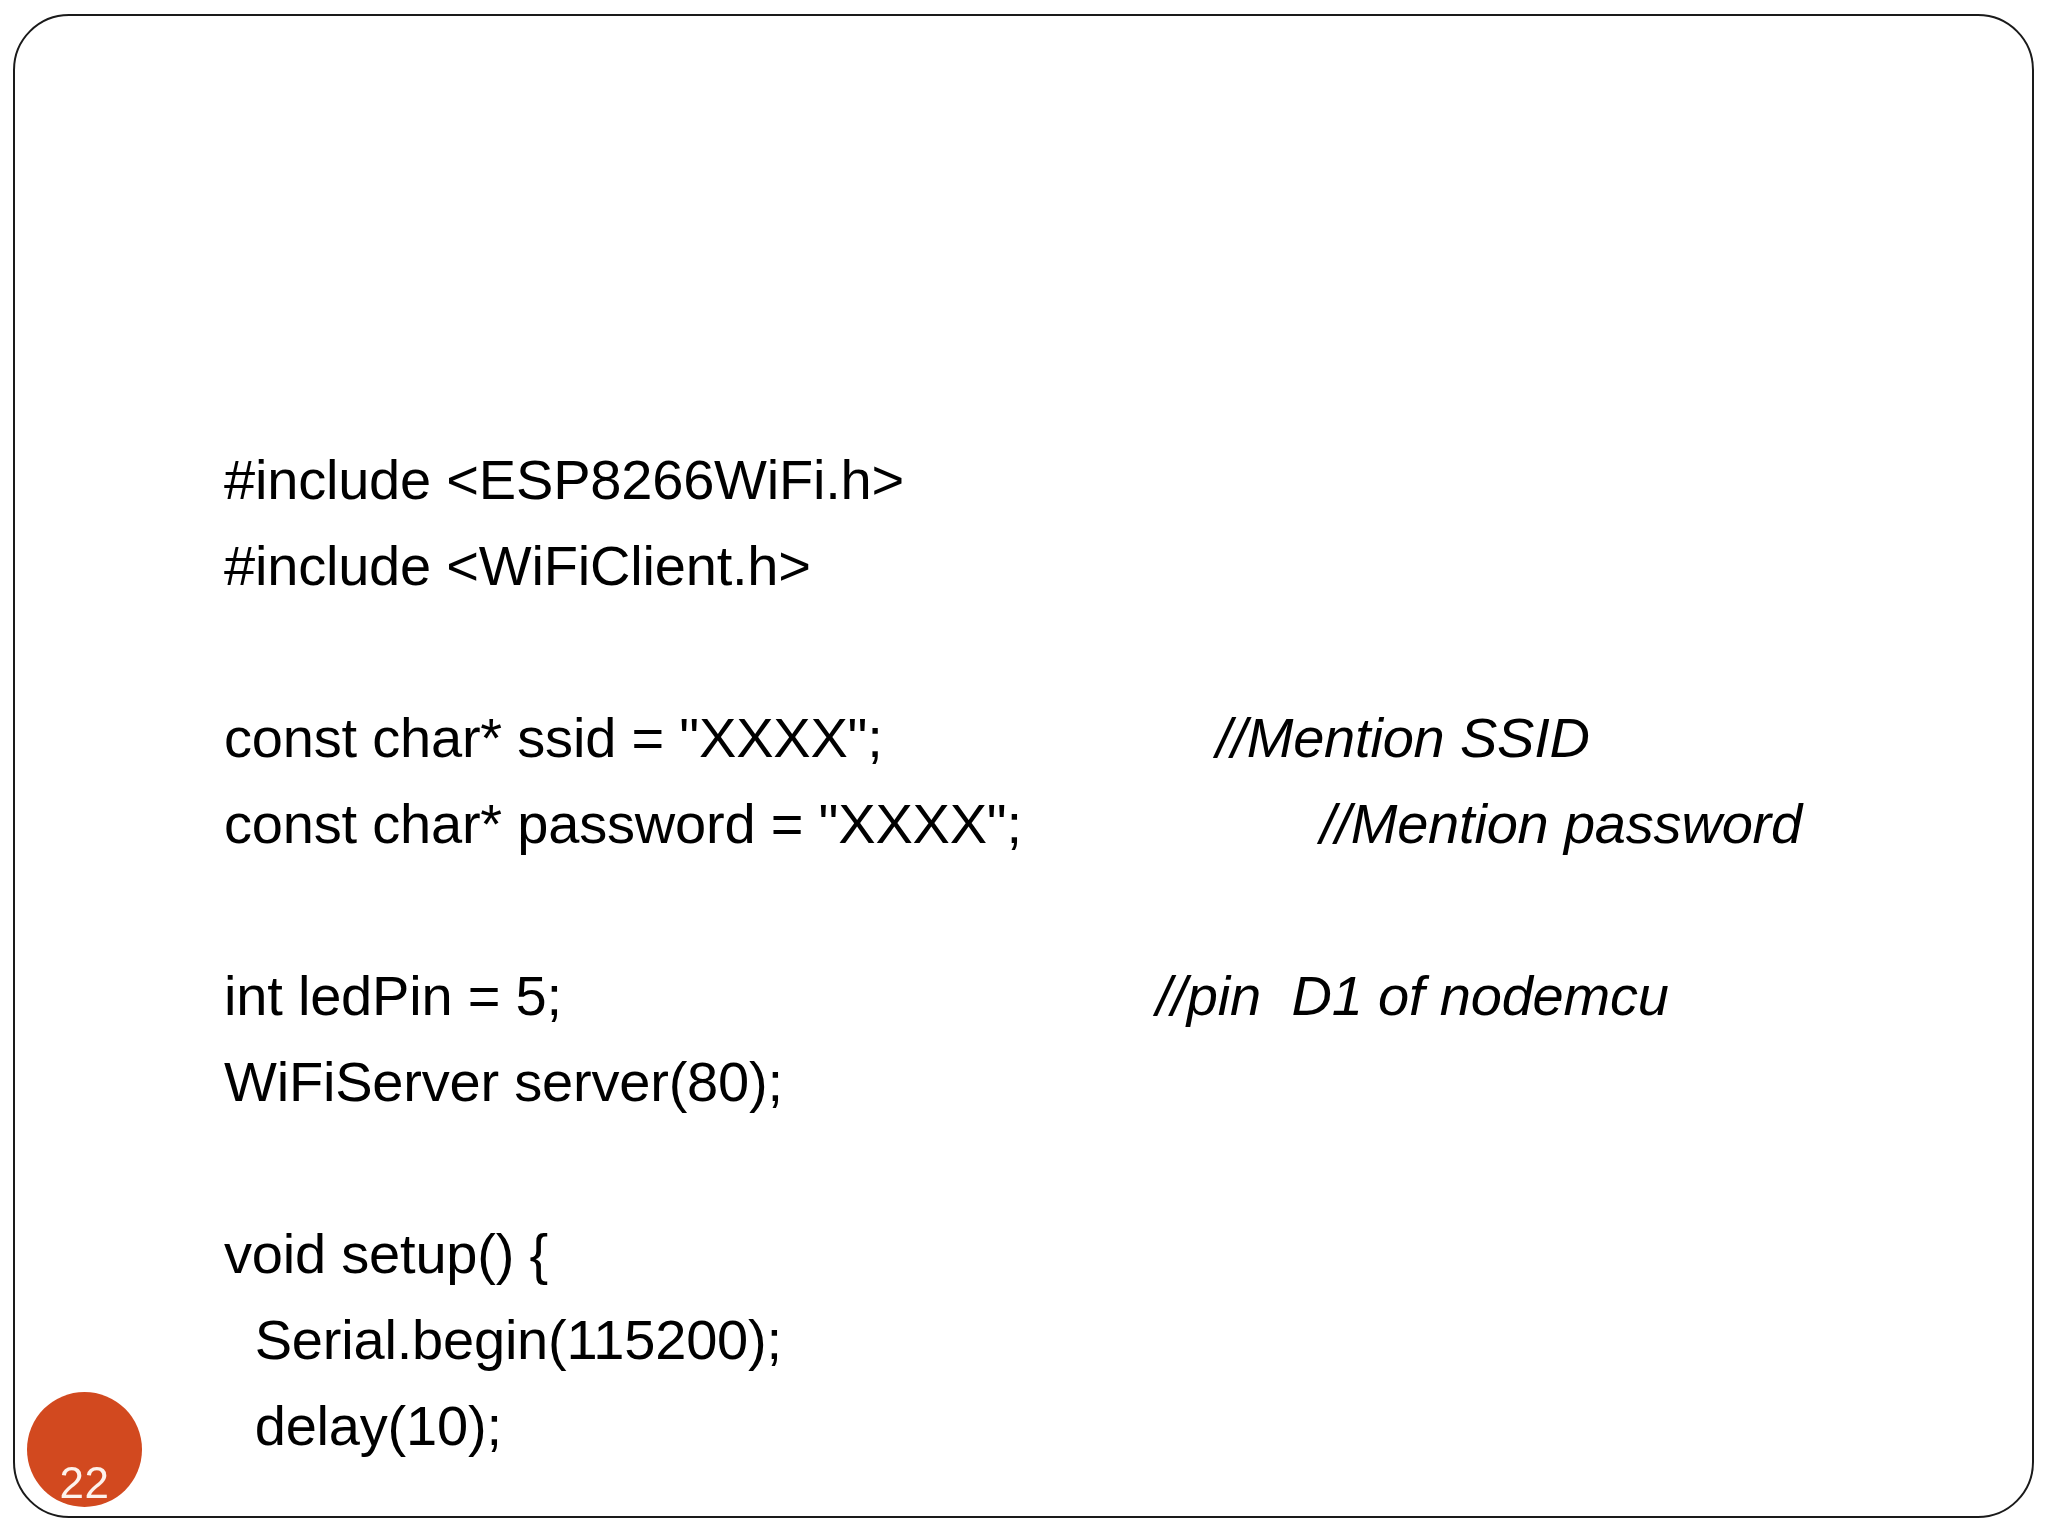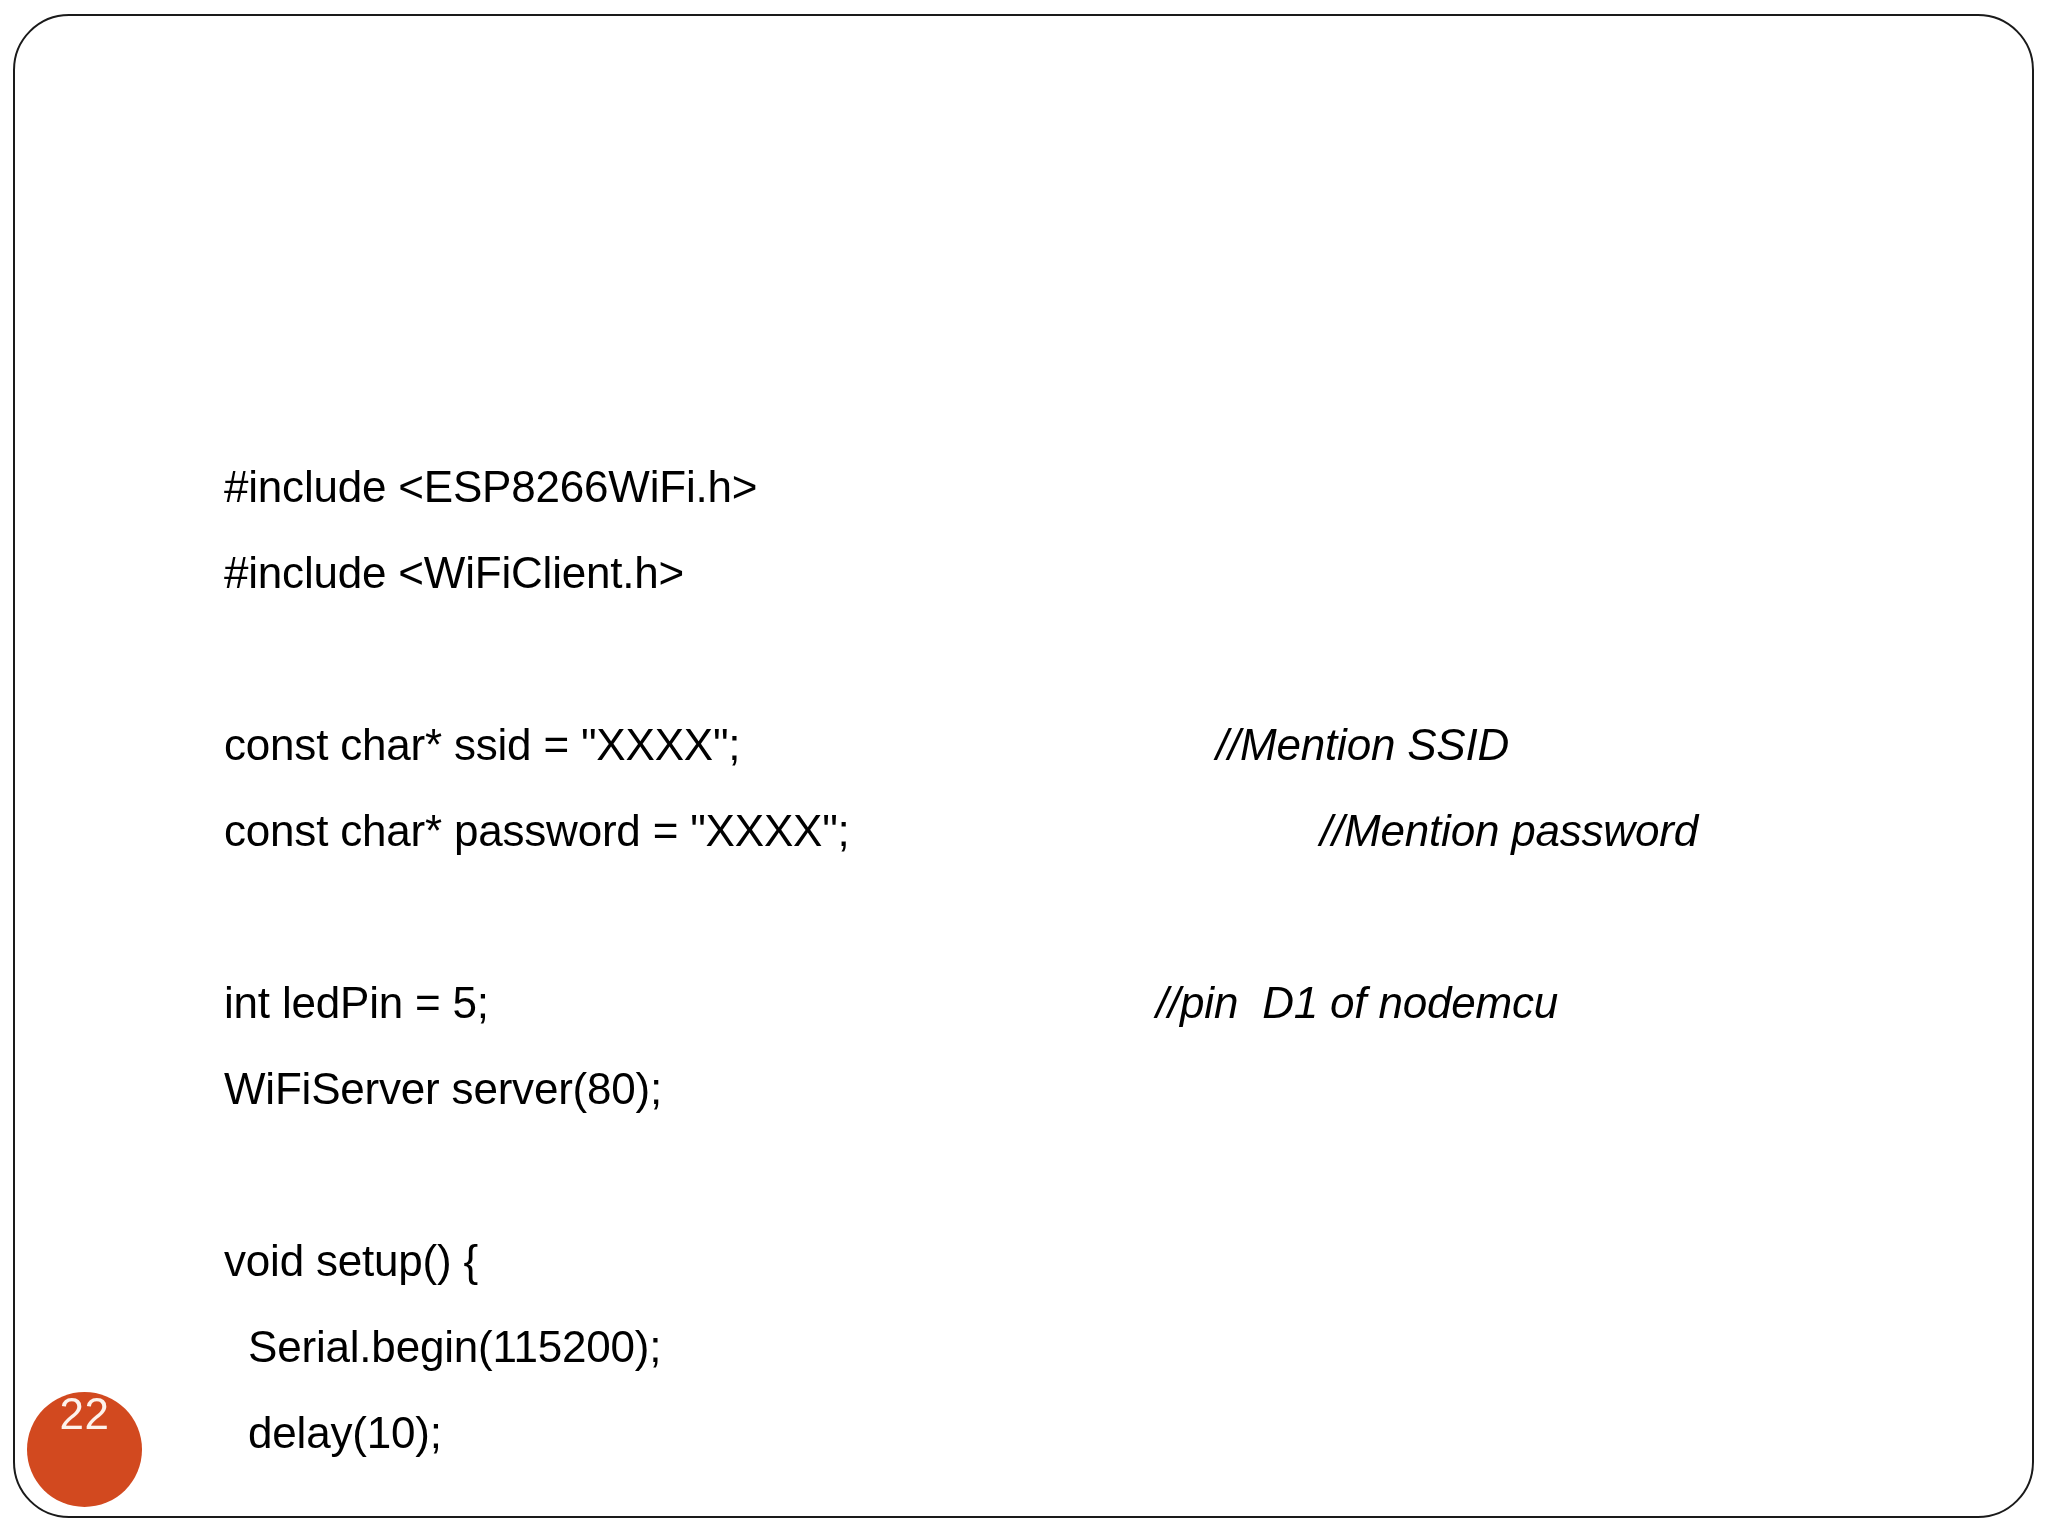--- a/index.html
+++ b/index.html
@@ -32,24 +32,24 @@
     border-radius: 56px;
     box-sizing: border-box;
     background: transparent;
     pointer-events: none;
   }
 
   
   #code-block {
     position: absolute;
     left: 224px;
-    top: 186px;
+    top: 179px;
     width: 1760px;
     font-family: "Liberation Sans", sans-serif;
-    font-size: 44px;
+    font-size: 56px;
     line-height: 86px;
     color: #000000;
     white-space: pre;
     letter-spacing: -0.2px;
   }
 
   .code-line {
     display: block;
     height: 86px;
     white-space: pre;
@@ -69,21 +69,21 @@
   
   #page-badge {
     position: absolute;
     left: 27px;
     top: 1392px;
     width: 115px;
     height: 115px;
     border-radius: 50%;
     background: #d2491f;
     display: flex;
-    align-items: flex-start;
+    align-items: flex-end;
     justify-content: center;
   }
   #page-badge-number {
     color: #fdf2ec;
     font-family: "Liberation Sans", sans-serif;
     font-size: 44px;
     line-height: 1;
     letter-spacing: 0.5px;
     padding-bottom: 2px;
   }

